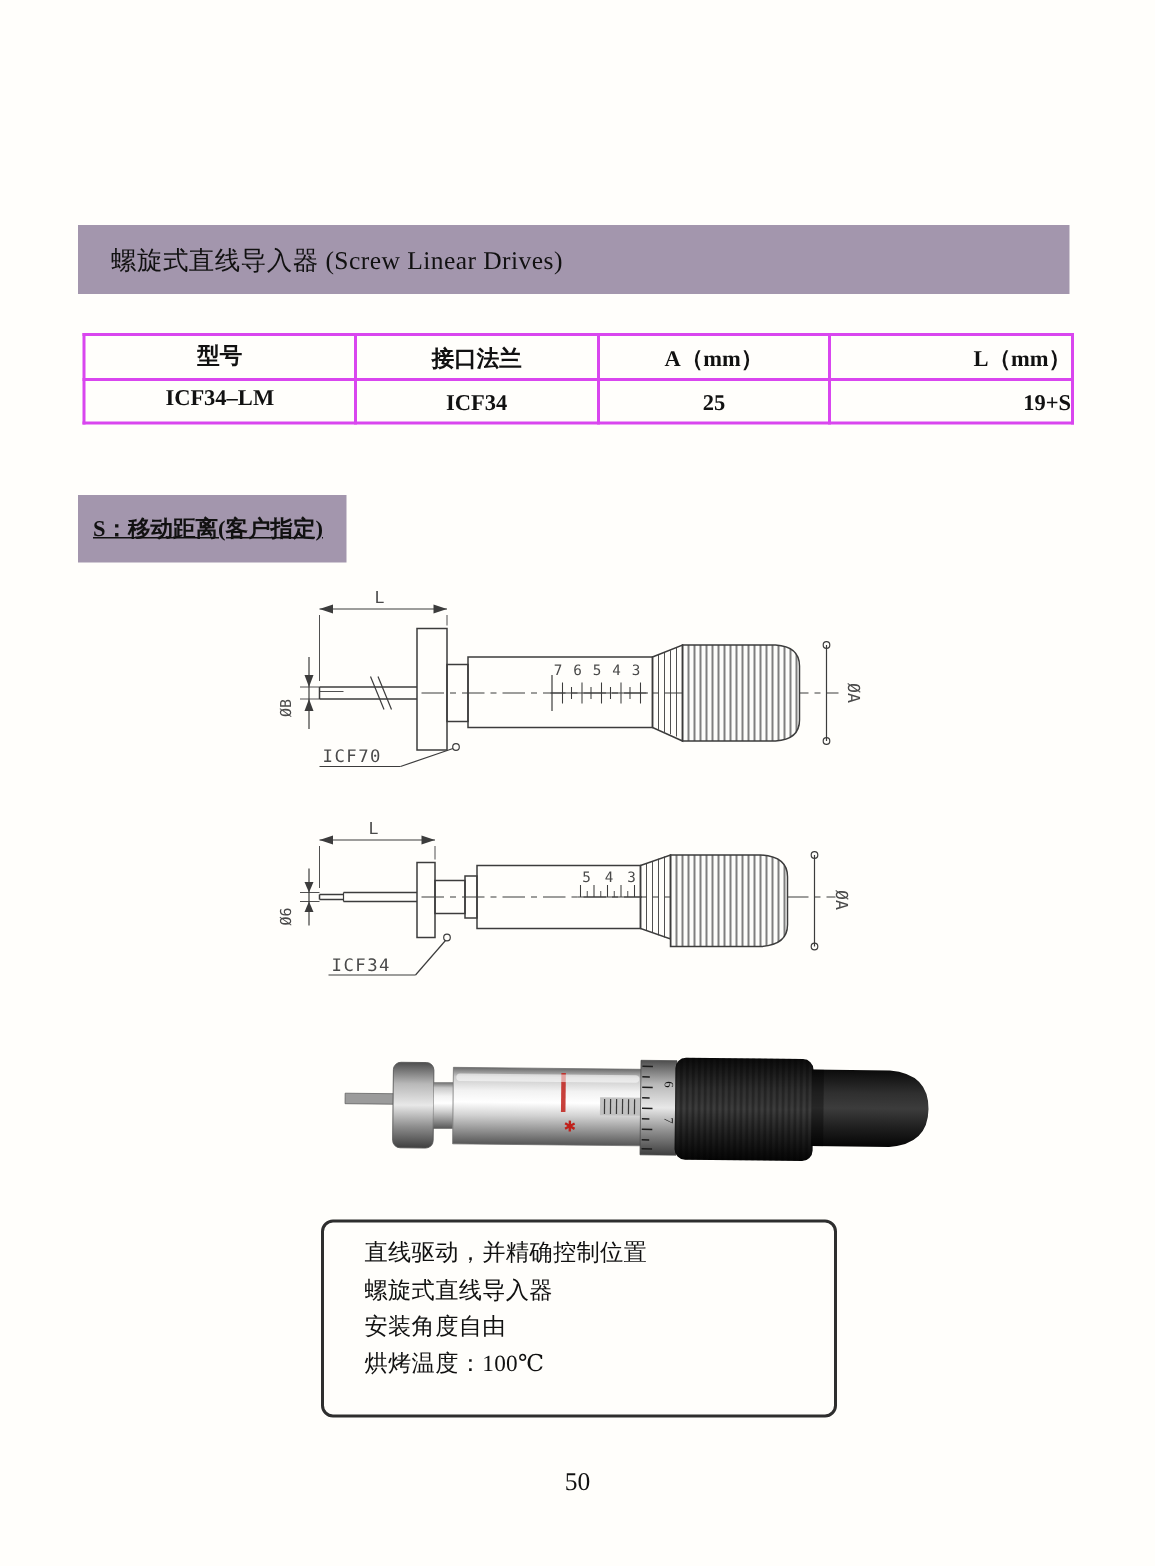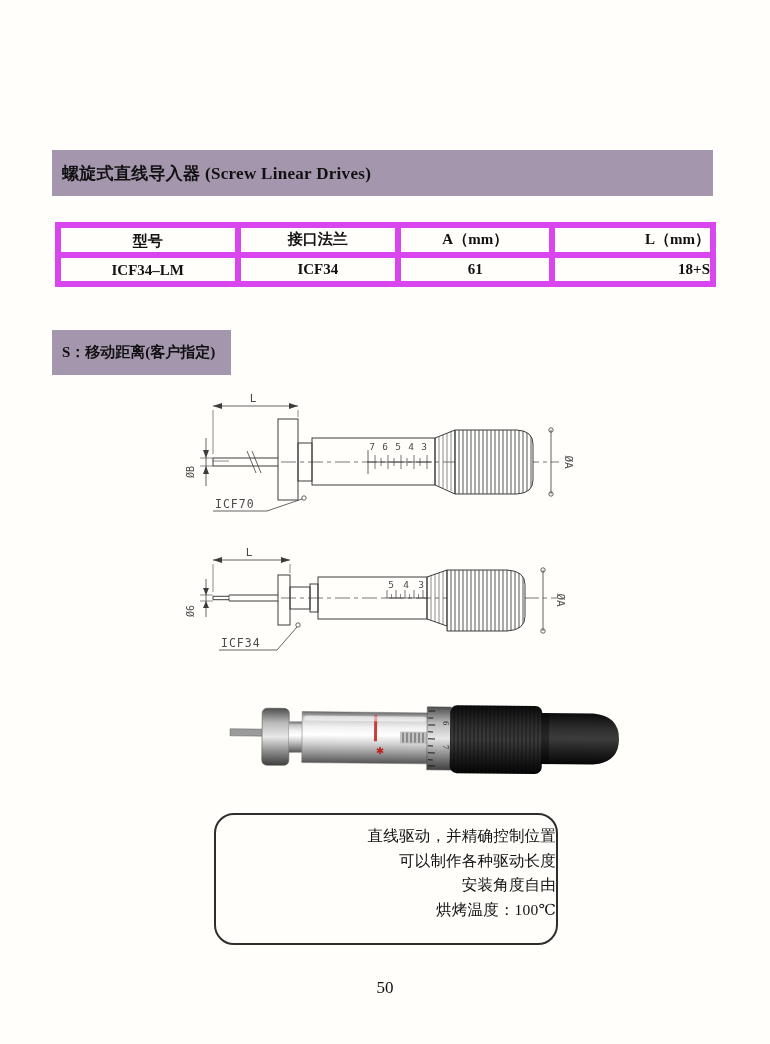--- a/index.html
+++ b/index.html
@@ -7,52 +7,52 @@
   .page{
     position:relative;width:770px;height:1044px;margin:0 auto;
     background:#fffefb;overflow:hidden;
     font-family:"Liberation Serif","DejaVu Serif",serif;color:#111;
   }
   
   .title-bar{
     position:absolute;left:52px;top:150px;width:661px;height:46px;
     background:#a396ad;display:flex;align-items:center;
   }
-  .title-bar .t{font-size:17px;font-weight:700;padding-left:10px;letter-spacing:.3px;}
+  .title-bar .t{font-size:17px;font-weight:400;padding-left:22px;letter-spacing:.3px;}
   
   .spec{
     position:absolute;left:55px;top:222px;width:661px;
     border-collapse:collapse;table-layout:fixed;
   }
   .spec th,.spec td{
-    border:6px solid #d946ef;text-align:center;font-weight:700;font-size:15px;
+    border:2px solid #d946ef;text-align:center;font-weight:700;font-size:15px;
     padding:0;
   }
   .spec{border:2px solid #000;}
   .spec tr{height:29px;}
   .spec tr.hd{height:30px;}
   .spec .c1{width:27.5%;vertical-align:top;padding-top:4px;}
   .spec .c2{width:24.5%;vertical-align:bottom;padding-bottom:3px;}
   .spec .c3{width:23.5%;vertical-align:bottom;padding-bottom:3px;}
   .spec .c4{width:24.5%;vertical-align:bottom;padding-bottom:3px;text-align:right;}
   
   .s-note{
     position:absolute;left:52px;top:330px;width:179px;height:45px;
     background:#a396ad;display:flex;align-items:center;
   }
-  .s-note .t{font-size:15px;font-weight:600;padding-left:10px;}
+  .s-note .t{font-size:15px;font-weight:600;padding-left:10px;text-decoration:underline;}
   
   .draw1{position:absolute;left:185px;top:388px;}
   .draw2{position:absolute;left:185px;top:543px;}
   .photo{position:absolute;left:228px;top:683px;}
   
   .features{
     position:absolute;left:214px;top:813px;width:344px;height:132px;
-    border:2px solid #2e2e2e;border-radius:20px;
-    padding:9px 0 0 27px;box-sizing:border-box;text-align:right;
+    border:2px solid #2e2e2e;border-radius:8px;
+    padding:9px 0 0 27px;box-sizing:border-box;
   }
   .features .line{font-size:15.5px;line-height:24.5px;letter-spacing:.2px;}
   
   .page-num{
     position:absolute;left:0;top:978px;width:100%;
     text-align:center;font-size:17px;
   }
   .dim-text{font-family:"DejaVu Sans Mono","Liberation Mono",monospace;fill:#4a4a4a;}
 </style>
 </head>
@@ -68,22 +68,22 @@
     <tbody>
         <tr class="hd">
       <th class="c1">型号</th>
       <th class="c2">接口法兰</th>
       <th class="c3">A（mm）</th>
       <th class="c4">L（mm）</th>
     </tr>
     <tr>
       <td class="c1">ICF34–LM</td>
       <td class="c2">ICF34</td>
-      <td class="c3">61</td>
-      <td class="c4">18+S</td>
+      <td class="c3">25</td>
+      <td class="c4">19+S</td>
     </tr>
   </tbody>
     </table>
 
   <div class="s-note">
     <span class="t">S：移动距离(客户指定)</span>
   </div>
 
   <svg class="draw1" width="400" height="132" viewBox="0 0 400 132">
     <defs>
@@ -306,20 +306,20 @@
 
       <path d="M313,29 h52 q26,2 26,25.5 q0,23.5 -26,25.5 h-52 z" fill="url(#grip)"></path>
       <rect x="313" y="29" width="8" height="51" fill="#000" opacity="0.35"></rect>
 
       <rect x="76" y="34" width="122" height="5" rx="2.5" fill="#ffffff" opacity="0.55"></rect>
     </g>
   </svg>
 
   <div class="features">
     <div class="line">直线驱动，并精确控制位置</div>
-    <div class="line">可以制作各种驱动长度</div>
+    <div class="line">螺旋式直线导入器</div>
     <div class="line">安装角度自由</div>
     <div class="line">烘烤温度：100℃</div>
   </div>
 
   <div class="page-num">50</div>
 
 </div>
 
 </body></html>

